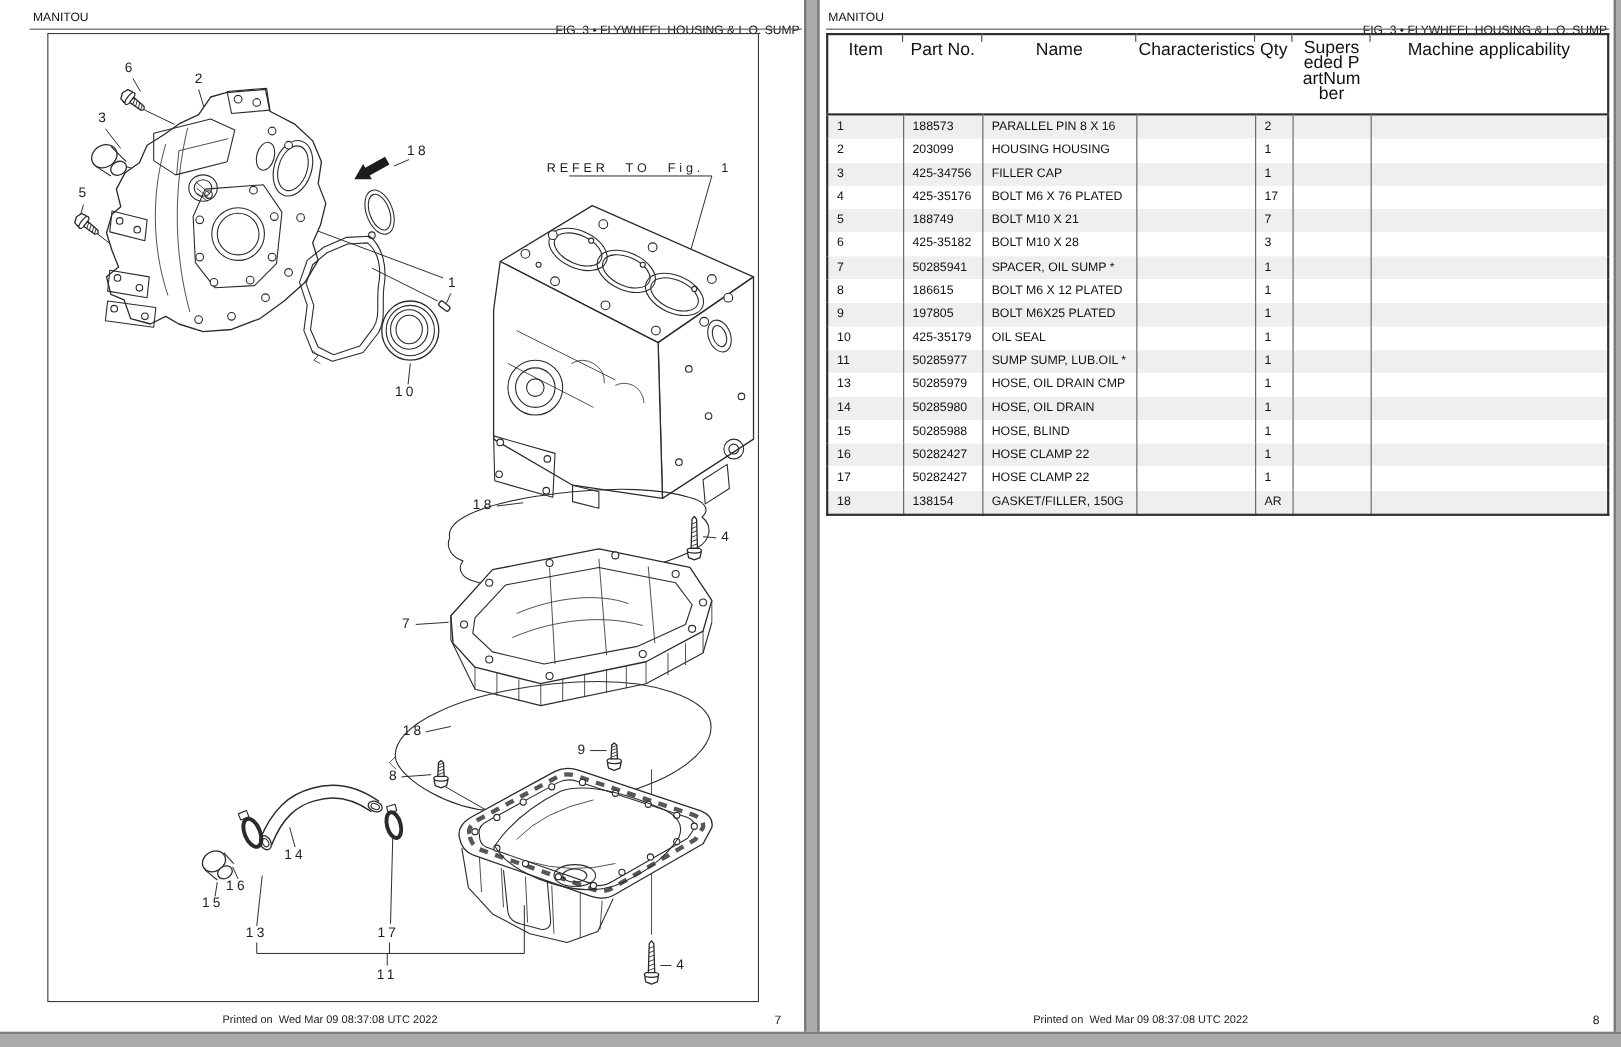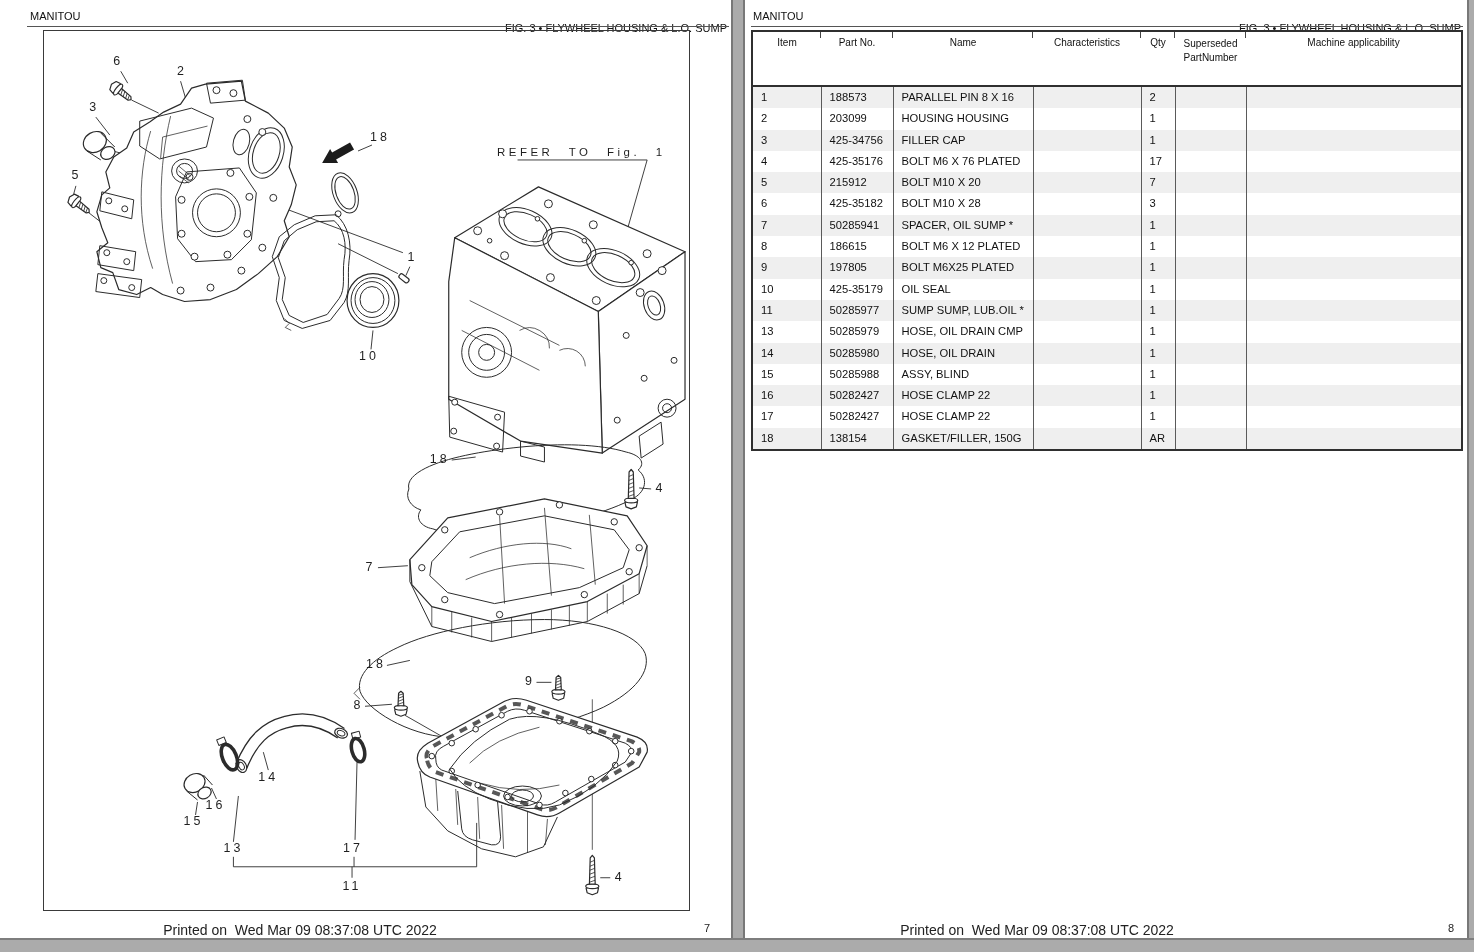--- a/index.html
+++ b/index.html
@@ -5,30 +5,30 @@
   html,body{margin:0;padding:0;background:#ffffff;width:1474px;height:952px;overflow:hidden;
             font-family:"Liberation Sans", sans-serif;-webkit-font-smoothing:antialiased;}
   .page{position:absolute;top:0;height:938px;background:#fff;}
   #page-left{left:0;width:731px;}
   #page-right{left:745px;width:722px;}
   .brand{position:absolute;top:10px;font-size:11px;color:#111;}
   .figtitle{position:absolute;top:10px;font-size:11px;color:#111;margin-top:12px;}
   .hrule{position:absolute;height:1px;background:#555;}
   .diagram-box{position:absolute;left:43px;top:30px;width:647px;height:881px;border:1.5px solid #3a3a3a;box-sizing:border-box;}
   .diagram-box svg{position:absolute;left:0;top:0;width:100%;height:100%;}
-  .footer-text{position:absolute;top:922px;font-size:14px;color:#222;text-align:center;}
+  .footer-text{position:absolute;top:922px;font-size:10px;color:#222;text-align:center;}
   .pagenum{position:absolute;top:922px;font-size:11px;color:#222;}
   
   #divider{position:absolute;left:731px;top:0;width:14px;height:938px;background:#ababab;border-left:2px solid #787878;border-right:2px solid #787878;box-sizing:border-box;}
   #right-bar{position:absolute;left:1467px;top:0;width:7px;height:938px;background:#ababab;border-left:2px solid #787878;box-sizing:border-box;}
   #bottom-bar{position:absolute;left:0;top:938px;width:1474px;height:14px;background:#ababab;border-top:2px solid #7e7e7e;box-sizing:border-box;}
   
   #parts-table{position:absolute;left:6px;top:30px;border-collapse:collapse;table-layout:fixed;width:710px;
                border:2px solid #2f2f2f;font-size:11.2px;color:#111;}
-  #parts-table th{font-weight:400;font-size:10px;text-align:center;vertical-align:top;padding:5px 2px 20px 2px;
+  #parts-table th{font-weight:400;font-size:16px;text-align:center;vertical-align:top;padding:5px 2px 8px 2px;
                   border-bottom:2px solid #2f2f2f;position:relative;}
   #parts-table th::before{content:'';position:absolute;top:0;left:-1px;width:1px;height:6px;background:#444;}
   #parts-table th:first-child::before{display:none;}
   #parts-table td{border-right:1px solid #5a5a5a;padding:0 5px 0 8px;height:21.3px;line-height:21.3px;
                   white-space:nowrap;overflow:hidden;}
   #parts-table td:last-child{border-right:none;}
   #parts-table tbody tr:nth-child(odd) td{background:#efefef;}
   .wrap-head{display:inline-block;width:56px;word-break:break-all;line-height:14px;}
   .part{stroke:#2b2b2b;stroke-width:1.2;fill:#fff;stroke-linejoin:round;}
   .part-t{stroke:#2b2b2b;stroke-width:1;fill:none;stroke-linejoin:round;}
@@ -416,22 +416,22 @@
           <td>4</td>
           <td>425-35176</td>
           <td>BOLT M6 X 76 PLATED</td>
           <td></td>
           <td>17</td>
           <td></td>
           <td></td>
         </tr>
         <tr>
           <td>5</td>
-          <td>215912</td>
-          <td>BOLT M10 X 20</td>
+          <td>188749</td>
+          <td>BOLT M10 X 21</td>
           <td></td>
           <td>7</td>
           <td></td>
           <td></td>
         </tr>
         <tr>
           <td>6</td>
           <td>425-35182</td>
           <td>BOLT M10 X 28</td>
           <td></td>
@@ -498,21 +498,21 @@
           <td>50285980</td>
           <td>HOSE, OIL DRAIN</td>
           <td></td>
           <td>1</td>
           <td></td>
           <td></td>
         </tr>
         <tr>
           <td>15</td>
           <td>50285988</td>
-          <td>ASSY, BLIND</td>
+          <td>HOSE, BLIND</td>
           <td></td>
           <td>1</td>
           <td></td>
           <td></td>
         </tr>
         <tr>
           <td>16</td>
           <td>50282427</td>
           <td>HOSE CLAMP 22</td>
           <td></td>

